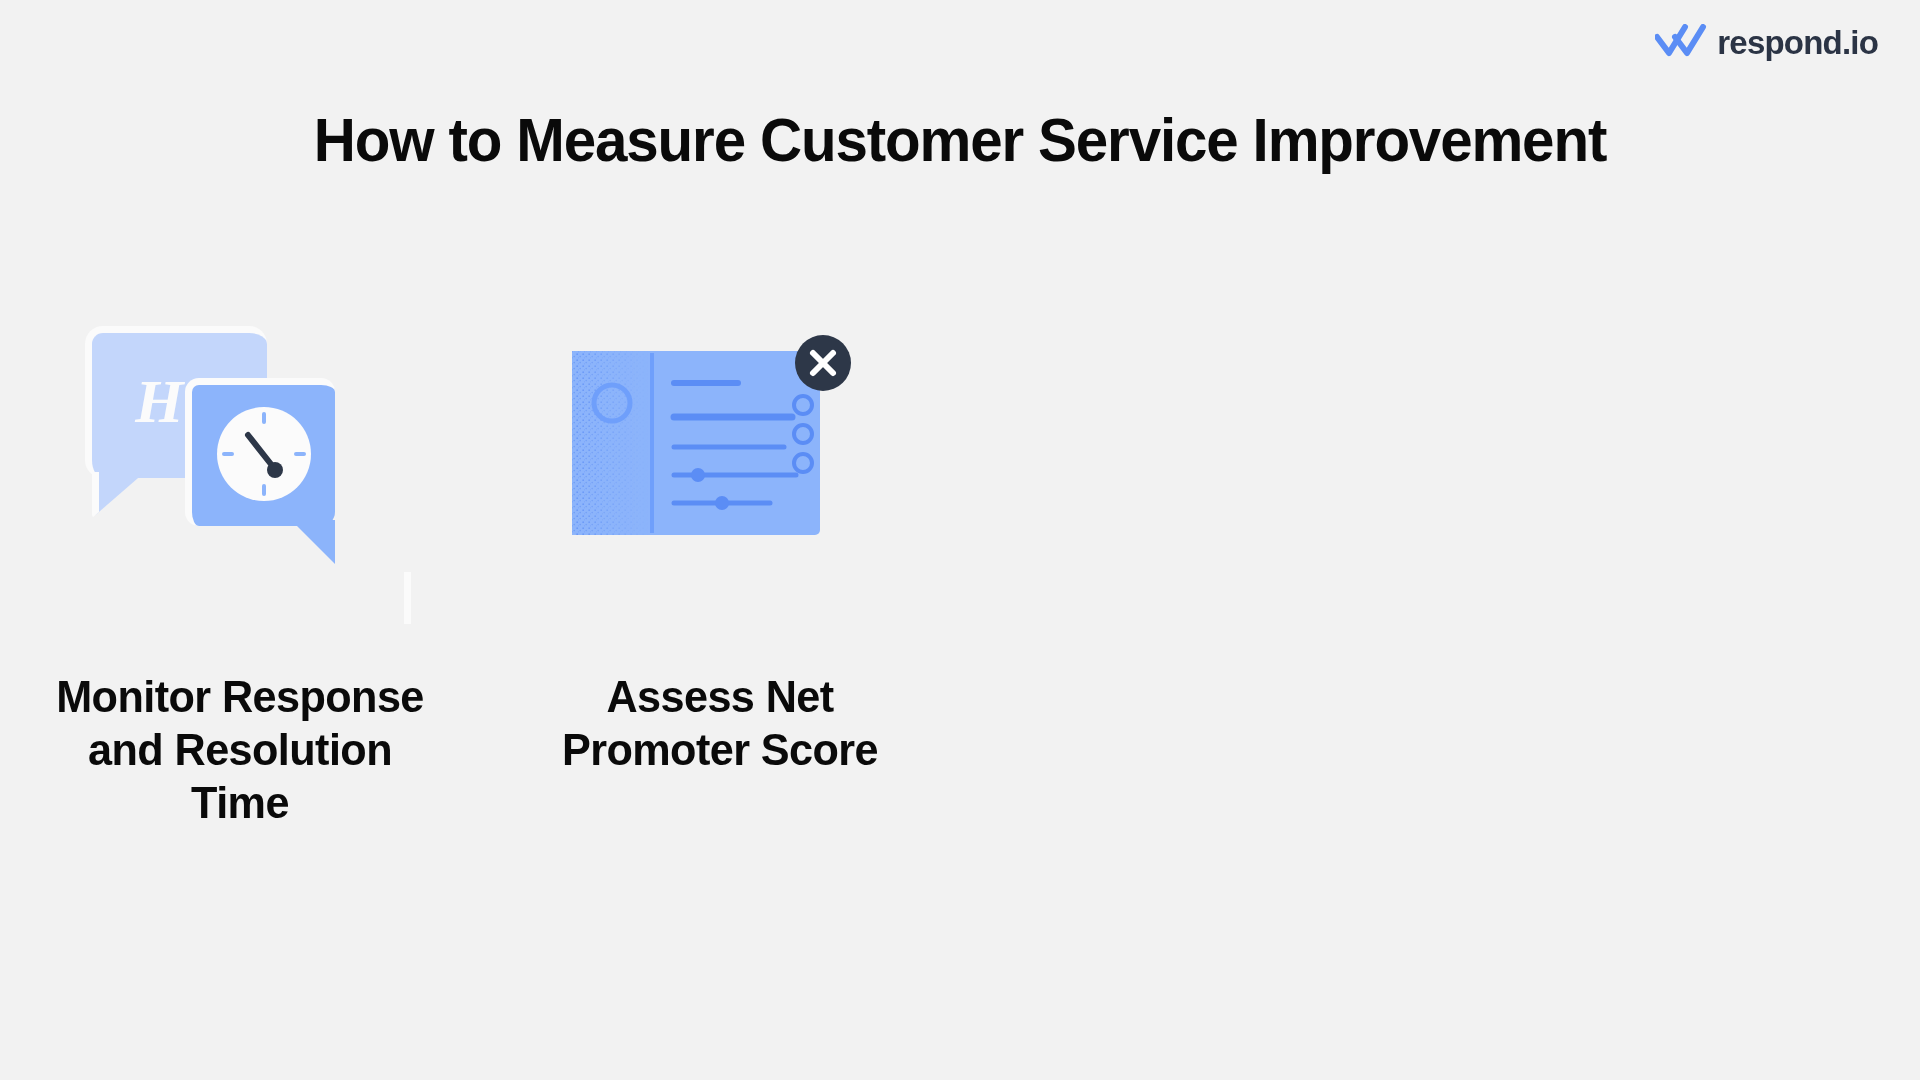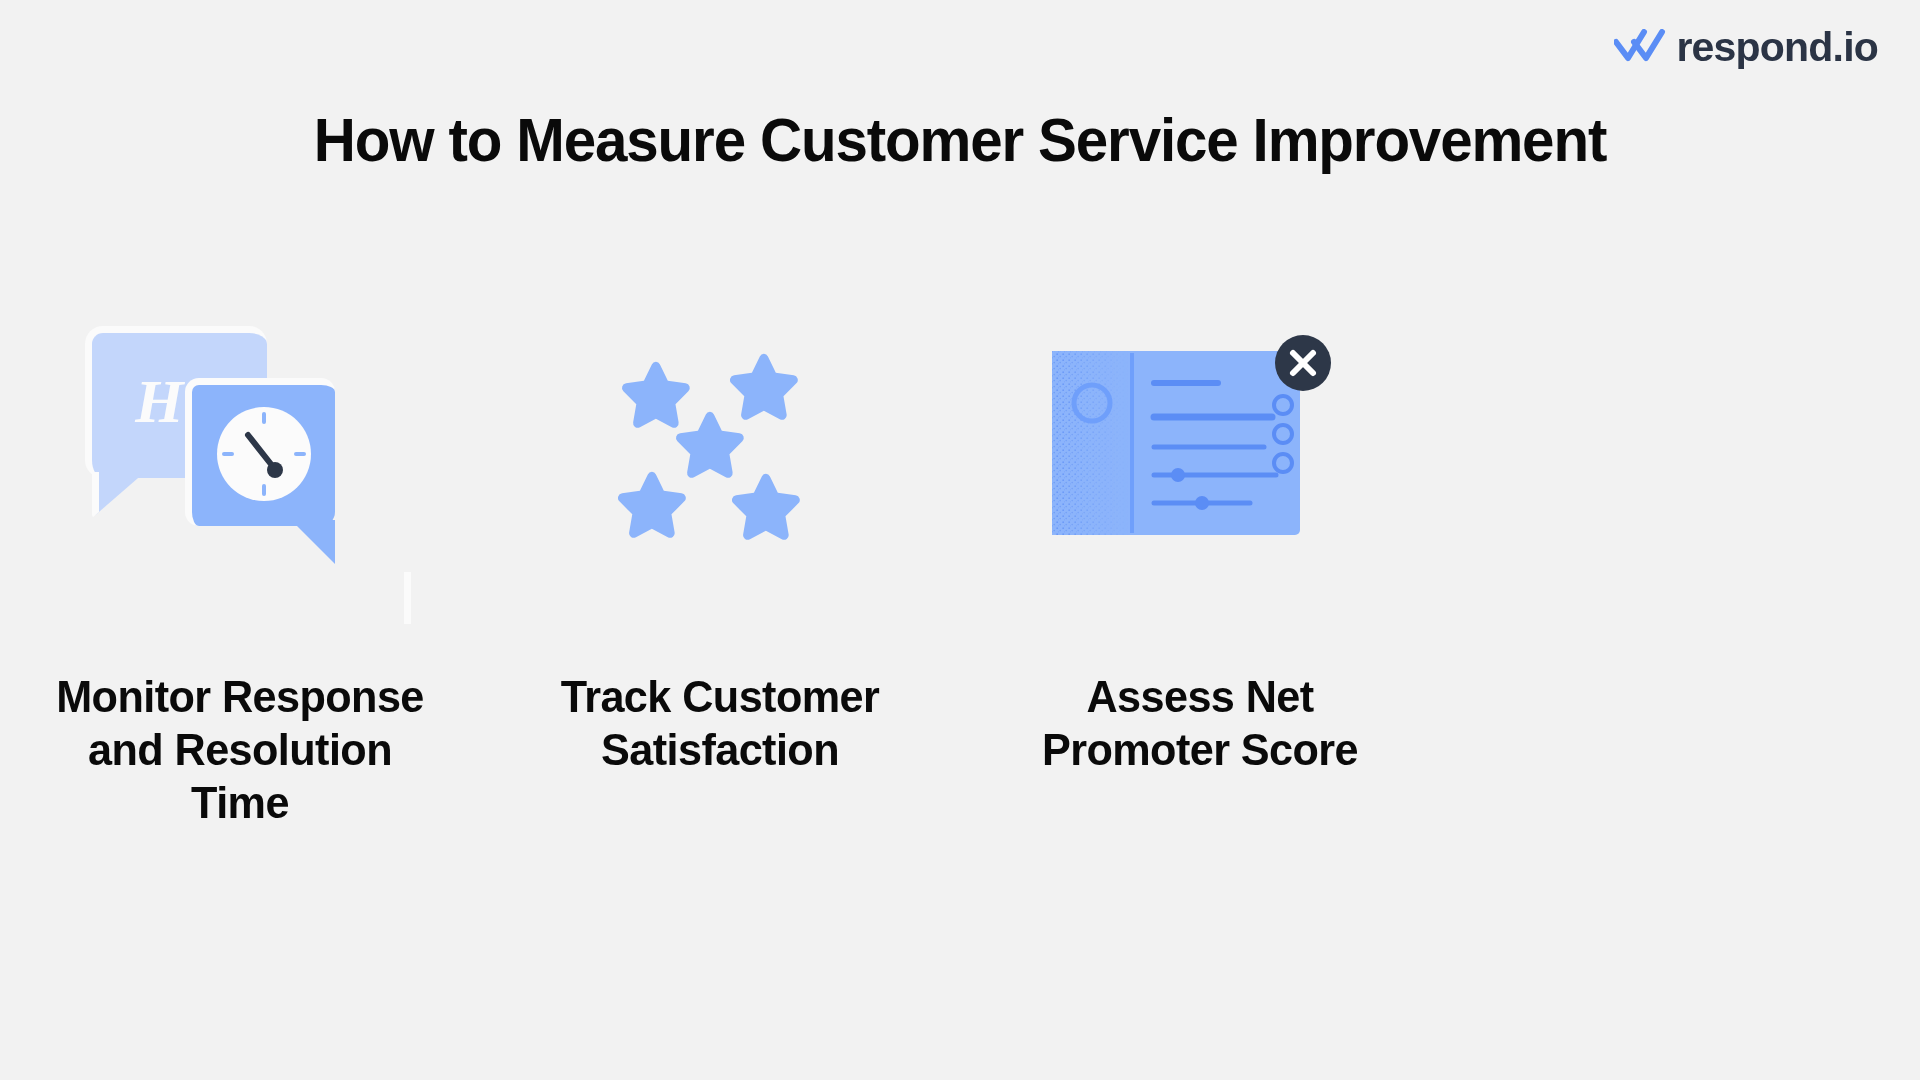--- a/index.html
+++ b/index.html
@@ -21,21 +21,21 @@
   .brand {
     position: absolute;
     top: 24px;
     right: 42px;
     display: flex;
     align-items: center;
     gap: 10px;
   }
   .brand-mark { display: block; }
   .brand-name {
-    font-size: 41px;
+    font-size: 33px;
     font-weight: bold;
     color: #2b3445;
     letter-spacing: -0.8px;
     font-family: "Liberation Sans", sans-serif;
   }
 
   
   .title {
     position: absolute;
     top: 104px;
@@ -204,41 +204,20 @@
               <circle cx="63" cy="68" r="8" fill="#2d3748"></circle>
             </svg>
           </span>
         </div>
         <div class="bubble-b-tailedge"></div>
       </div>
     </div>
     <div class="caption">Monitor Response and Resolution Time</div>
   </div>
 
-  <div class="col">
-    <div class="art">
-      <div class="stars">
-        <svg width="220" height="200" viewBox="0 0 220 200">
-          <g fill="#8cb4fb">
-
-            <path transform="translate(10,10) scale(0.92)" d="M39 2 q3 0 4.4 2.9 l8.6 17.6 19.4 2.9 q3.2 0.5 4.2 3.5 q1 3-1.3 5.2 L60.3 48.2 l3.4 19.4 q0.5 3.2-2 5.1 q-2.6 1.9-5.4 0.4 L39 63.9 l-17.3 9.2 q-2.8 1.5-5.4-0.4 q-2.5-1.9-2-5.1 l3.4-19.4 L3.7 34.1 q-2.3-2.2-1.3-5.2 q1-3 4.2-3.5 l19.4-2.9 L34.6 4.9 Q36 2 39 2 Z"></path>
-
-            <path transform="translate(118,2) scale(0.92)" d="M39 2 q3 0 4.4 2.9 l8.6 17.6 19.4 2.9 q3.2 0.5 4.2 3.5 q1 3-1.3 5.2 L60.3 48.2 l3.4 19.4 q0.5 3.2-2 5.1 q-2.6 1.9-5.4 0.4 L39 63.9 l-17.3 9.2 q-2.8 1.5-5.4-0.4 q-2.5-1.9-2-5.1 l3.4-19.4 L3.7 34.1 q-2.3-2.2-1.3-5.2 q1-3 4.2-3.5 l19.4-2.9 L34.6 4.9 Q36 2 39 2 Z"></path>
-
-            <path transform="translate(64,60) scale(0.92)" d="M39 2 q3 0 4.4 2.9 l8.6 17.6 19.4 2.9 q3.2 0.5 4.2 3.5 q1 3-1.3 5.2 L60.3 48.2 l3.4 19.4 q0.5 3.2-2 5.1 q-2.6 1.9-5.4 0.4 L39 63.9 l-17.3 9.2 q-2.8 1.5-5.4-0.4 q-2.5-1.9-2-5.1 l3.4-19.4 L3.7 34.1 q-2.3-2.2-1.3-5.2 q1-3 4.2-3.5 l19.4-2.9 L34.6 4.9 Q36 2 39 2 Z"></path>
-
-            <path transform="translate(6,120) scale(0.92)" d="M39 2 q3 0 4.4 2.9 l8.6 17.6 19.4 2.9 q3.2 0.5 4.2 3.5 q1 3-1.3 5.2 L60.3 48.2 l3.4 19.4 q0.5 3.2-2 5.1 q-2.6 1.9-5.4 0.4 L39 63.9 l-17.3 9.2 q-2.8 1.5-5.4-0.4 q-2.5-1.9-2-5.1 l3.4-19.4 L3.7 34.1 q-2.3-2.2-1.3-5.2 q1-3 4.2-3.5 l19.4-2.9 L34.6 4.9 Q36 2 39 2 Z"></path>
-
-            <path transform="translate(120,122) scale(0.92)" d="M39 2 q3 0 4.4 2.9 l8.6 17.6 19.4 2.9 q3.2 0.5 4.2 3.5 q1 3-1.3 5.2 L60.3 48.2 l3.4 19.4 q0.5 3.2-2 5.1 q-2.6 1.9-5.4 0.4 L39 63.9 l-17.3 9.2 q-2.8 1.5-5.4-0.4 q-2.5-1.9-2-5.1 l3.4-19.4 L3.7 34.1 q-2.3-2.2-1.3-5.2 q1-3 4.2-3.5 l19.4-2.9 L34.6 4.9 Q36 2 39 2 Z"></path>
-          </g>
-        </svg>
-      </div>
-    </div>
-    <div class="caption">Track Customer Satisfaction</div>
-  </div>
 
   <div class="col">
     <div class="art">
       <div class="npscard">
         <svg width="300" height="230" viewBox="0 0 300 230">
           <defs>
             <pattern id="stipple" width="6" height="6" patternUnits="userSpaceOnUse">
               <rect width="6" height="6" fill="#8cb4fb"></rect>
               <circle cx="1.2" cy="1.2" r="0.9" fill="#5b8df5" opacity="0.8"></circle>
               <circle cx="4.2" cy="3.6" r="0.8" fill="#5b8df5" opacity="0.65"></circle>

